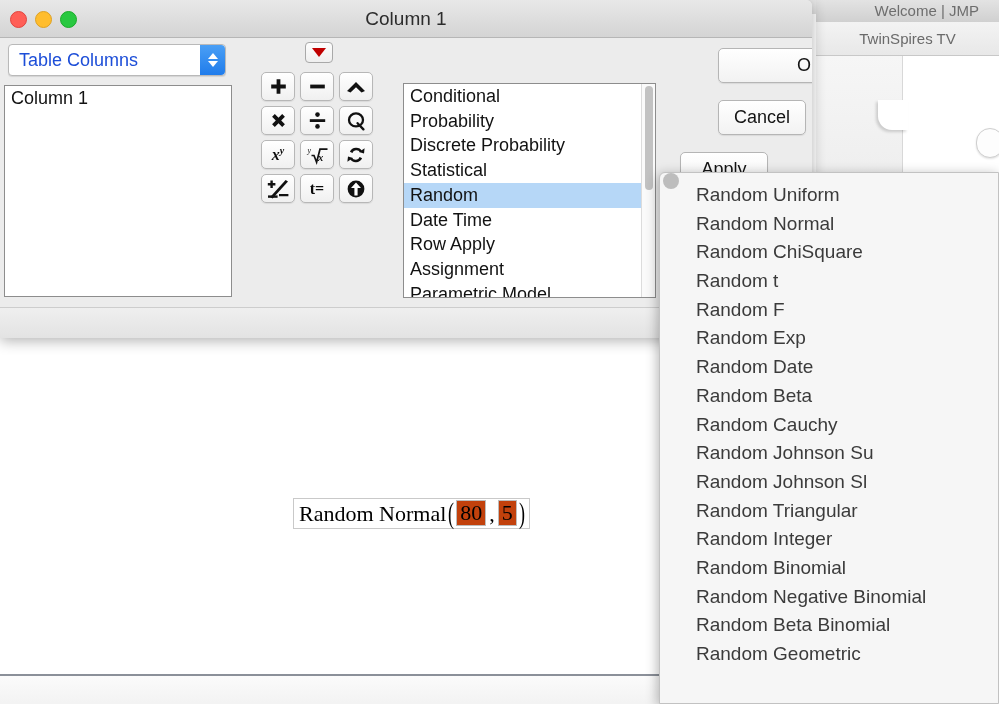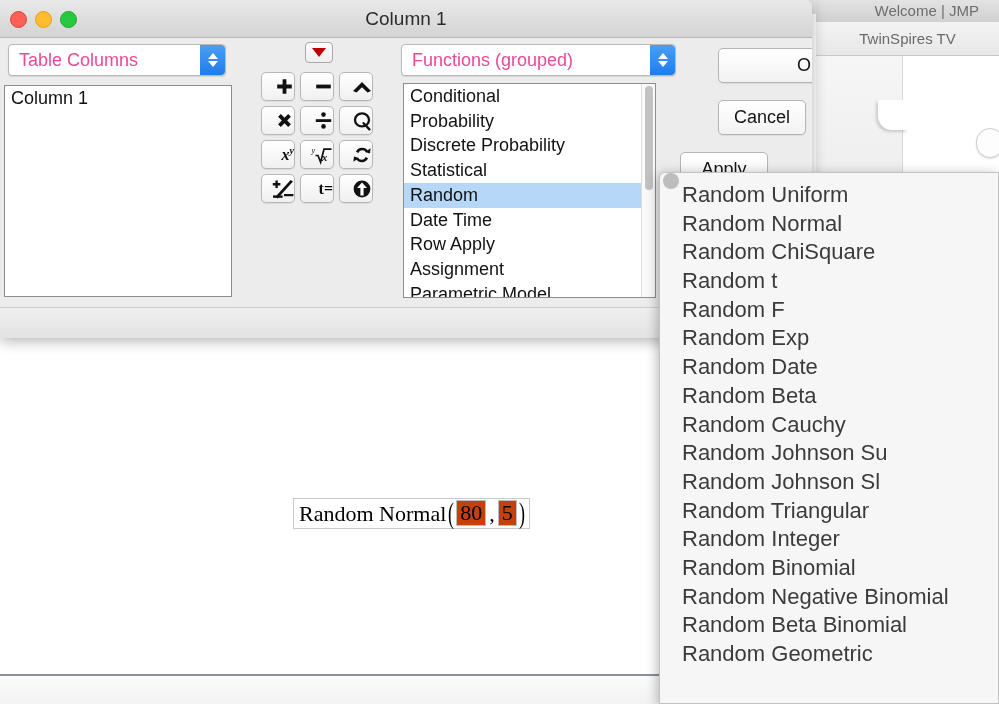--- a/index.html
+++ b/index.html
@@ -221,21 +221,21 @@
     background: #ffffff;
     border: 1px solid #b9b9b9;
     box-shadow: 0 1px 1px rgba(0,0,0,0.10);
     box-sizing: border-box;
   }
   .combo-label {
     position: absolute;
     left: 10px; top: 0; bottom: 0;
     display: flex; align-items: center;
     font-size: 18px;
-    color: #ec4899;
+    color: #1d4ed8;
     white-space: nowrap;
   }
   .combo-stepper {
     position: absolute;
     right: 0; top: 0;
     width: 25px; height: 100%;
     background: linear-gradient(#4a9ff5,#207ceb);
     border-radius: 0 4px 4px 0;
     display: flex;
     flex-direction: column;
@@ -296,21 +296,21 @@
     row-gap: 7px;
   }
   .keybtn {
     width: 32px; height: 27px;
     border-radius: 5px;
     background: linear-gradient(#ffffff,#f0f0f0);
     border: 1px solid #b7b7b7;
     box-shadow: 0 1px 1px rgba(0,0,0,0.08);
     display: flex;
     align-items: center;
-    justify-content: flex-end;
+    justify-content: center;
     font-size: 18px;
     color: #0c0c0c;
     line-height: 1;
     overflow: hidden;
   }
   .keybtn svg { display: block; }
   .keybtn .sup {
     font-family: "Liberation Serif", serif;
     font-style: italic;
     font-weight: bold;
@@ -377,22 +377,22 @@
     border: 1px solid #c2c2c2;
     border-radius: 6px 0 0 0;
     box-shadow: -2px 2px 12px rgba(0,0,0,0.28);
     overflow: hidden;
     box-sizing: border-box;
     padding-top: 8px;
   }
   .menu-item {
     height: 28.7px;
     line-height: 28.7px;
-    padding-left: 22px;
-    font-size: 22px;
+    padding-left: 36px;
+    font-size: 19px;
     color: #3b3b3b;
     white-space: nowrap;
     overflow: hidden;
   }
   .menu-notch {
     position: absolute;
     left: 3px; top: 0px;
     width: 16px; height: 16px;
     background: #bdbdbd;
     border-radius: 50%;
@@ -525,27 +525,20 @@
         <span class="sup" style="font-style:normal;">t=</span>
       </div>
       <div class="keybtn">
         <svg width="20" height="20" viewBox="0 0 20 20">
             <circle cx="10" cy="10" r="8.4" fill="#111"></circle>
             <path d="M10 3.4 L15 9 L11.6 9 L11.6 16.6 L8.4 16.6 L8.4 9 L5 9 Z" fill="#fff"></path>
           </svg>
       </div>
     </div>
 
-    <div class="combo" style="left:401px; top:44px; width:275px; height:32px;">
-      <span class="combo-label">Functions (grouped)</span>
-      <span class="combo-stepper">
-        <i class="chev chev-up"></i>
-          <i class="chev chev-down"></i>
-      </span>
-    </div>
 
     <div class="funclist-wrap">
       <div id="func-list">
           <div class="list-item">Conditional</div>
           <div class="list-item">Probability</div>
           <div class="list-item">Discrete Probability</div>
           <div class="list-item">Statistical</div>
           <div class="list-item selected">Random</div>
           <div class="list-item">Date Time</div>
           <div class="list-item">Row Apply</div>

